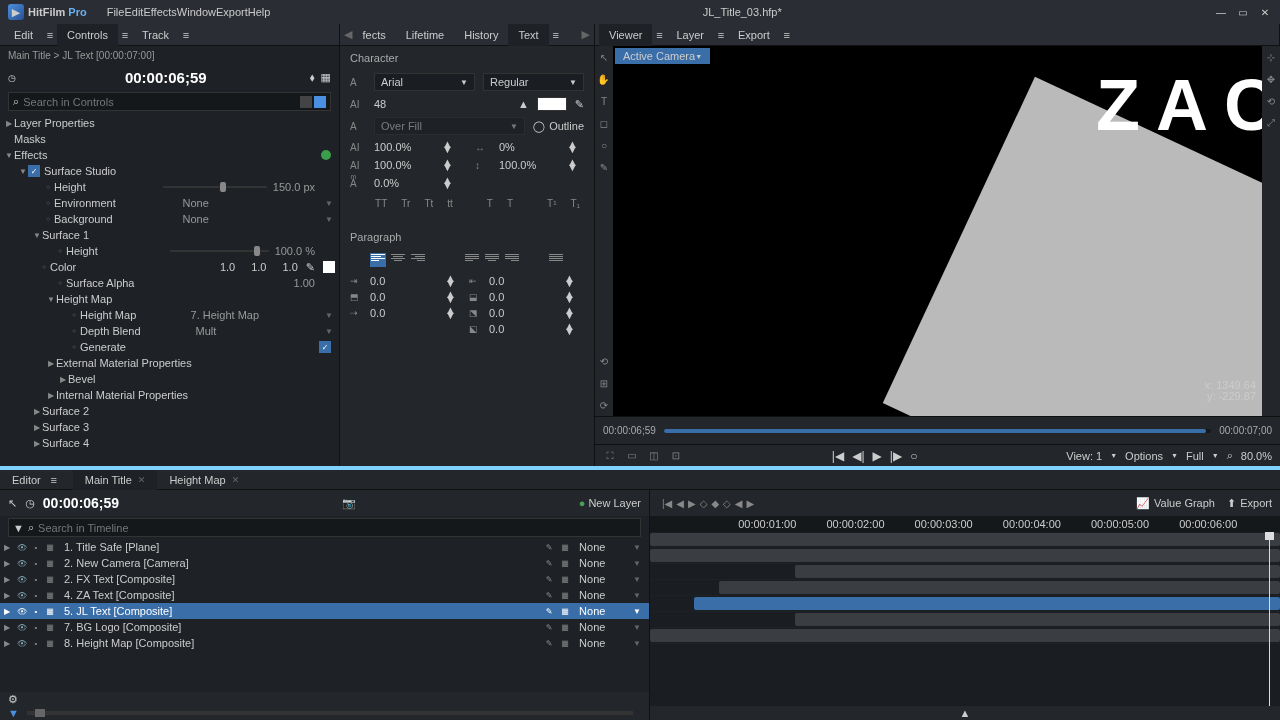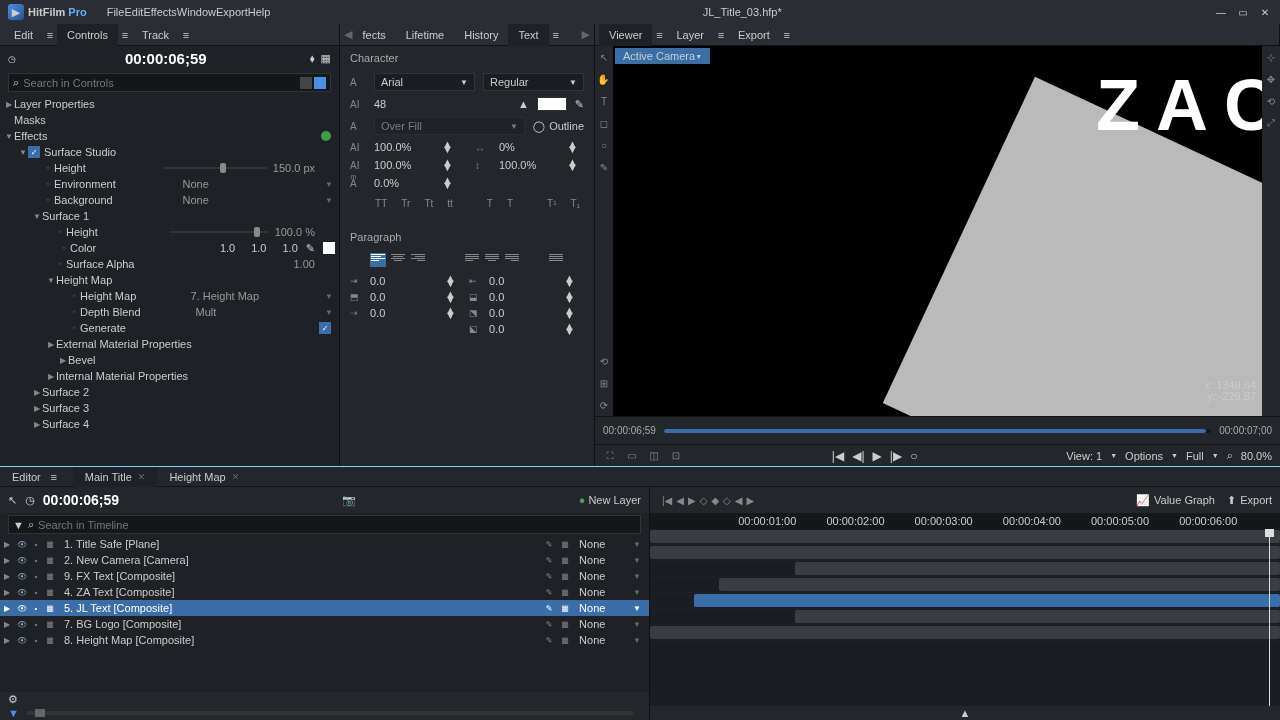--- a/index.html
+++ b/index.html
@@ -76,21 +76,21 @@
 .viewer-text-main{position:absolute;top:150px;left:20px;font-size:120px;font-weight:900;letter-spacing:24px;color:#d8d8d8;font-family:Arial Black,Arial;text-shadow:3px 3px 6px rgba(0,0,0,0.9);background:linear-gradient(180deg,#f0f0f0 0%,#999 40%,#eee 50%,#888 90%);-webkit-background-clip:text;background-clip:text;-webkit-text-fill-color:transparent;filter:contrast(1.3)}
 .diag-shape{position:absolute;bottom:-80px;right:-40px;width:360px;height:360px;background:#bababa;transform:rotate(25deg)}
 .viewer-coords{position:absolute;bottom:14px;right:6px;font-size:9px;color:#aaa;text-align:right;line-height:11px}
 .playbar{height:28px;background:#23262b;display:flex;align-items:center;padding:0 8px;justify-content:space-between;border-top:1px solid #111}
 .play-tc{font-size:10px;color:#aaa}
 .scrubber{flex:1;height:4px;background:#15181b;margin:0 8px;position:relative;border-radius:2px;cursor:pointer}
 .scrubber-fill{position:absolute;left:0;top:0;bottom:0;width:99%;background:#3a6ea8;border-radius:2px}
 .play-controls{display:flex;gap:8px;align-items:center}
 .play-btn{cursor:pointer;color:#ccc;font-size:12px}
 .play-right{display:flex;gap:8px;align-items:center;font-size:10px}
-.bottom-panel{height:254px;background:#1e2125;display:flex;flex-direction:column;border-top:1px solid #7dd3fc}
+.bottom-panel{height:254px;background:#1e2125;display:flex;flex-direction:column;border-top:4px solid #7dd3fc}
 .bottom-tabs{height:20px;display:flex;align-items:center;background:#23262b;border-bottom:1px solid #111}
 .btab{padding:0 12px;height:20px;display:flex;align-items:center;cursor:pointer}
 .btab.active{background:#1e2125}
 .btab-close{margin-left:6px;color:#666;font-size:9px}
 .timeline-area{flex:1;display:flex}
 .tl-left{width:650px;display:flex;flex-direction:column;border-right:1px solid #111}
 .tl-header{height:26px;display:flex;align-items:center;padding:0 8px;gap:8px;background:#23262b}
 .tl-tc{font-size:14px;font-weight:bold;color:#fff}
 .new-layer{color:#4a9e5a;cursor:pointer;margin-left:auto;display:flex;align-items:center;gap:3px}
 .tl-nav{display:flex;gap:4px;margin-left:4px}
@@ -171,20 +171,21 @@
       <span class="tab-menu">≡</span>
     <span class="tab">Layer</span>
       <span class="tab-menu">≡</span>
     <span class="tab">Export</span>
       <span class="tab-menu">≡</span>
   </div>
 </div>
 
 <div class="main">
   <div class="left-panel">
+    <div class="controls-header">Main Title &gt; JL Text  [00:00:07:00]</div>
     <div class="timecode-row">
       <span class="icon-sm" style="margin-right:6px">◷</span>
       <span class="timecode">00:00:06;59</span>
       <div class="tc-icons">
         <span>⬧</span>
         <span>▦</span>
       </div>
     </div>
     <div class="search-controls">
       <span>⌕</span>
@@ -237,21 +238,21 @@
           <span class="tree-label">Surface 1</span>
         </div>
       <div class="tree-item" style="padding-left:56px">
           <span class="dot"></span>
           <span class="tree-label">Height</span>
           <div class="slider-track">
             <div class="slider-handle" style="left:85%"></div>
           </div>
           <span class="tree-value">100.0 %</span>
         </div>
-      <div class="tree-item" style="padding-left:60px">
+      <div class="tree-item" style="padding-left:40px">
           <span class="dot"></span>
           <span class="tree-label">Color</span>
           <div class="tree-end">
             <span>1.0</span>
             <span style="margin:0 12px">1.0</span>
             <span>1.0</span>
             <span style="margin:0 4px">✎</span>
             <div style="width:12px;height:12px;background:#fff"></div>
           </div>
         </div>
@@ -616,21 +617,21 @@
     <span class="layer-mode">None</span>
     <span class="layer-dd">▼</span>
           </div>
           <div class="layer-row">
             <span class="layer-arrow">▶</span>
     <div class="layer-icons">
               <span class="layer-icon eye">👁</span>
               <span class="layer-icon">•</span>
               <span class="layer-icon">▦</span>
             </div>
-    <span class="layer-name">9. FX Text [Composite]</span>
+    <span class="layer-name">2. FX Text [Composite]</span>
     <div class="layer-edit">
               <span class="layer-icon">✎</span>
               <span class="layer-icon">▦</span>
             </div>
     <span class="layer-mode">None</span>
     <span class="layer-dd">▼</span>
           </div>
           <div class="layer-row">
             <span class="layer-arrow">▶</span>
     <div class="layer-icons">

